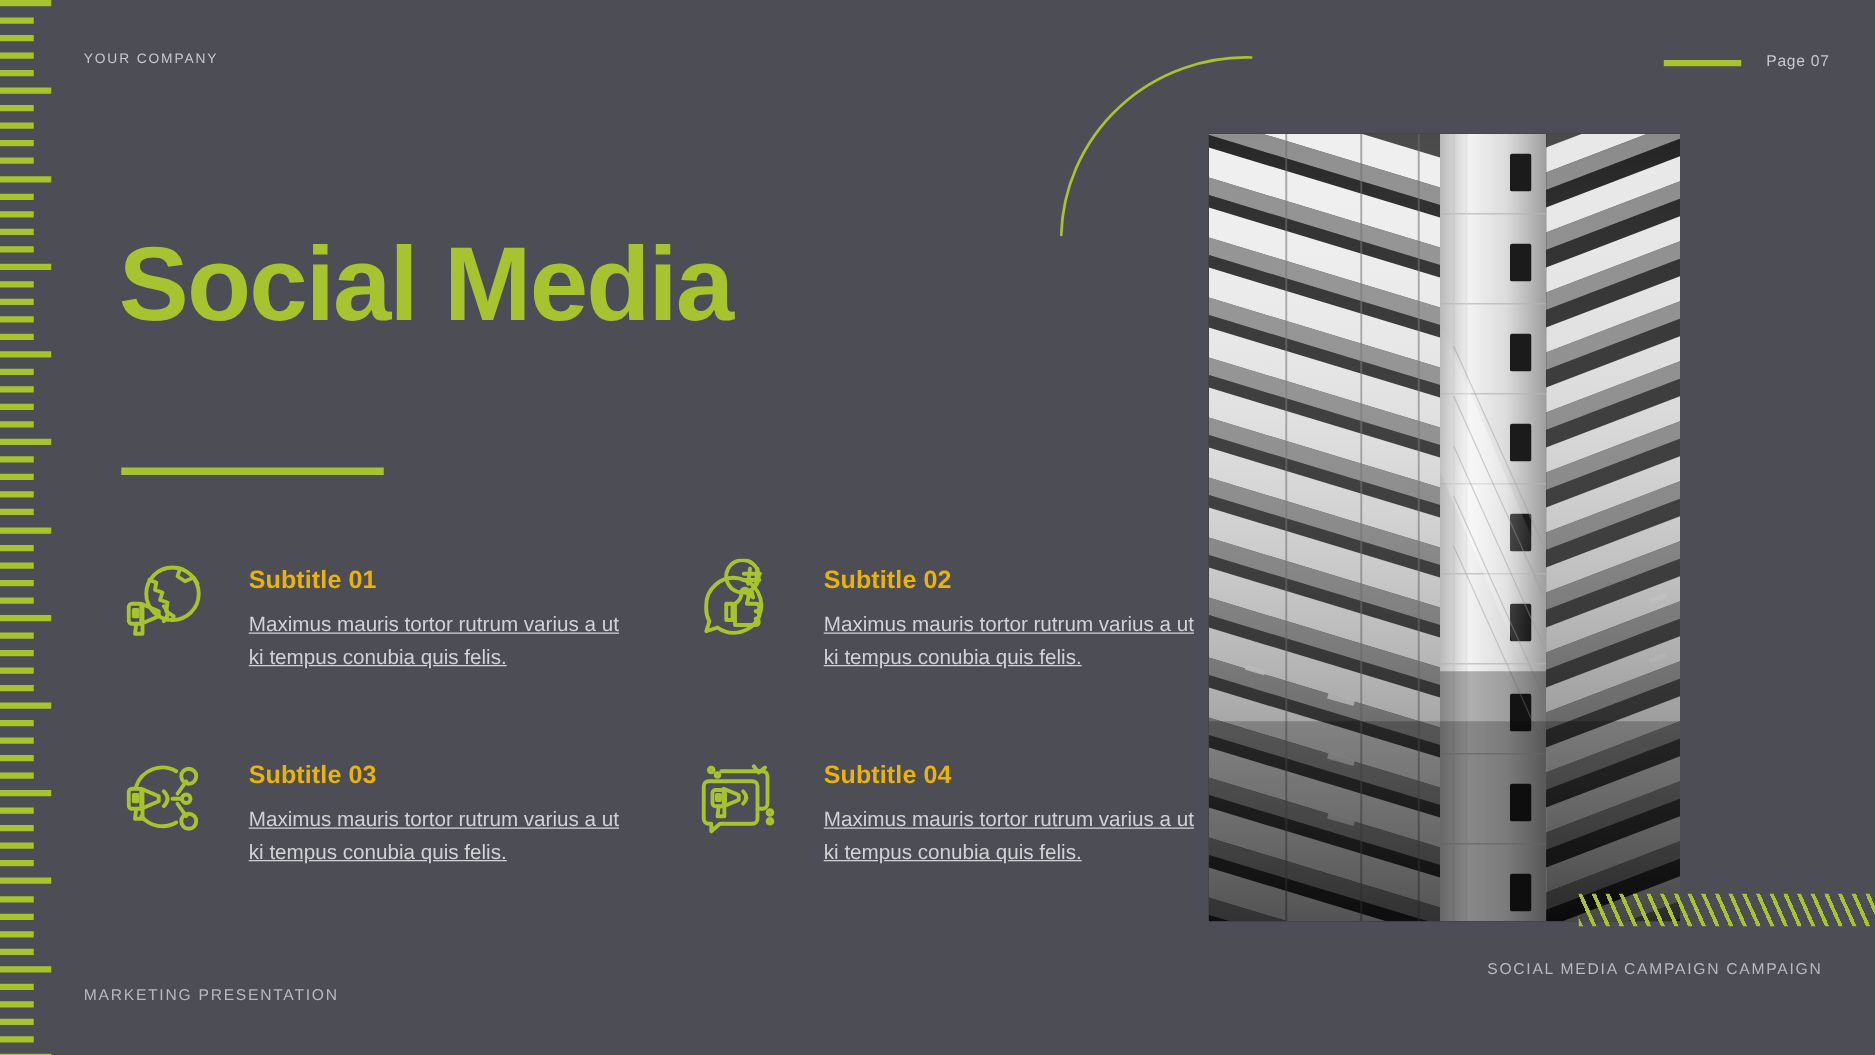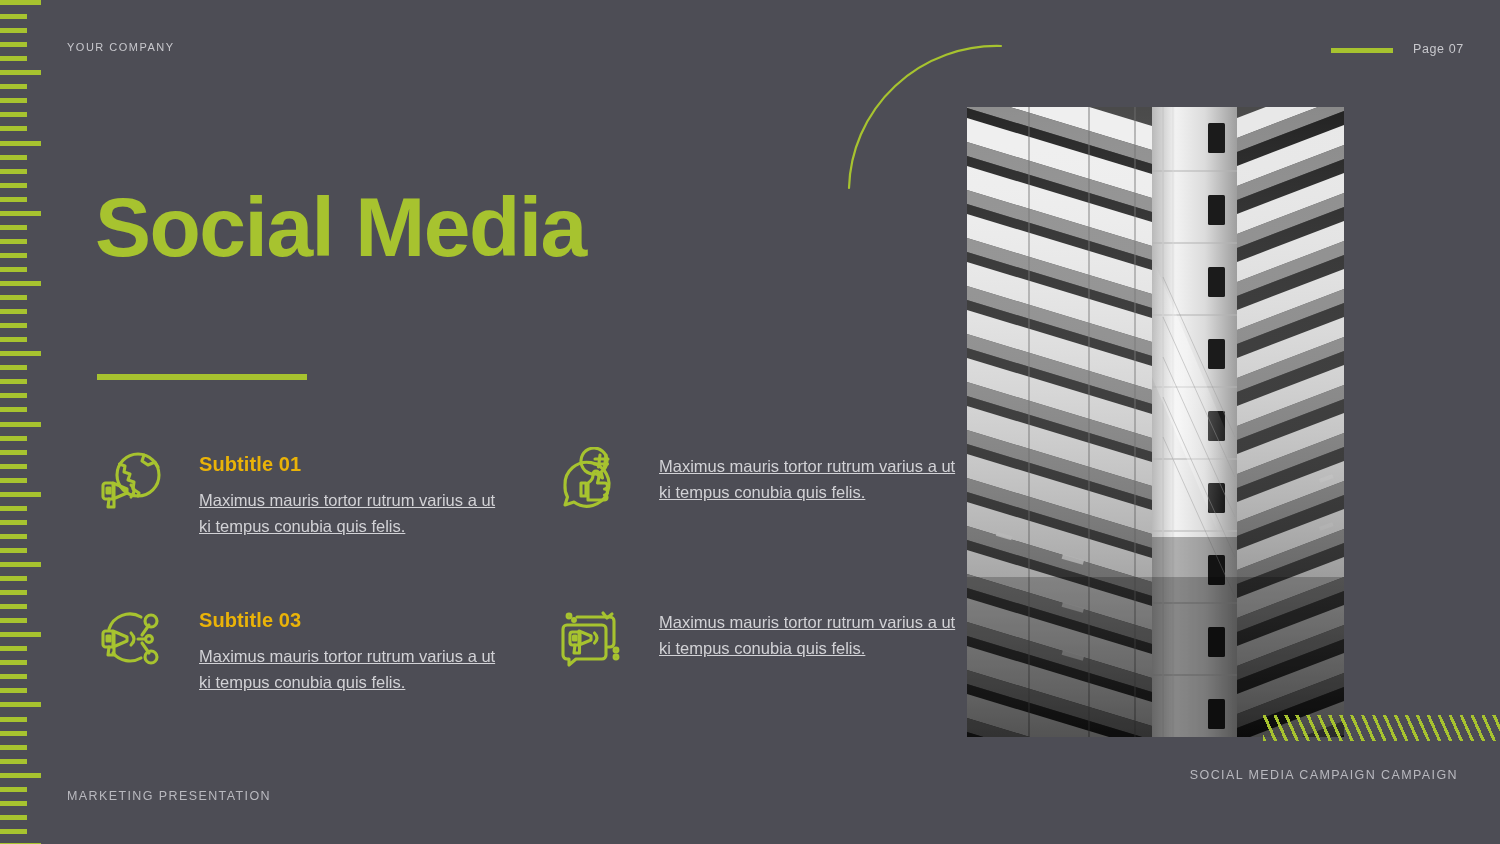--- a/index.html
+++ b/index.html
@@ -269,20 +269,21 @@
       <span class="feature-icon">
         <svg width="68" height="68" viewBox="0 0 68 68" fill="none" stroke="#a7c32f" stroke-width="3.1" stroke-linecap="round" stroke-linejoin="round">
           <path d="M8 38 a22 22 0 1 1 9 17 l-9 3 l2.5 -8 A22 22 0 0 1 8 38 Z"></path>
           <path d="M24 36 h5 v13 h-5 z"></path>
           <path d="M31 36 q5 -3 5 -8 q0 -4 3 -4 q3 0 3 4 q0 3 -1.5 8 h7 q3 0 3 3 q0 3 -3 3 q3 0 3 3 q0 3 -3 3 q2.5 0 2.5 2.5 q0 2.5 -3 2.5 h-16 z"></path>
           <path d="M44 25 a13 13 0 1 1 6 -11 a13 13 0 0 1 -6 11 l1.5 6 l-6 -4"></path>
           <path d="M43 8 l-1.5 12 M49 8 l-1.5 12 M38 12 h13 M37.5 17 h13"></path>
         </svg>
       </span>
       <div class="feature-text">
+        <p class="feature-title">Subtitle 02</p>
         <p class="feature-body">Maximus mauris tortor rutrum varius a ut ki tempus conubia quis felis.</p>
       </div>
     </div>
 
     <div class="feature">
       <span class="feature-icon">
         <svg width="68" height="68" viewBox="0 0 68 68" fill="none" stroke="#a7c32f" stroke-width="3.1" stroke-linecap="round" stroke-linejoin="round">
           <path d="M12 26 A22 22 0 0 1 44 14"></path>
           <path d="M16 50 A22 22 0 0 0 44 55"></path>
           <path d="M30 34 L16 28 L16 44 L30 38 Z"></path>
@@ -313,20 +314,21 @@
           <path d="M16.5 33 h2.5 v4 h-2.5 z"></path>
           <path d="M18 42 L17 50 L22.5 50 L22.5 43"></path>
           <path d="M37.5 30 q5 5 0 10"></path>
           <circle cx="12" cy="13" r="1.9"></circle>
           <circle cx="17" cy="17" r="1.4"></circle>
           <circle cx="59" cy="47" r="1.9"></circle>
           <circle cx="59" cy="54" r="1.9"></circle>
         </svg>
       </span>
       <div class="feature-text">
+        <p class="feature-title">Subtitle 04</p>
         <p class="feature-body">Maximus mauris tortor rutrum varius a ut ki tempus conubia quis felis.</p>
       </div>
     </div>
 
   </div>
 
   <div id="photo">
     <svg width="377" height="630" viewBox="0 0 377 630">
       <defs>
         <linearGradient id="colLight" x1="0" y1="0" x2="1" y2="0">

